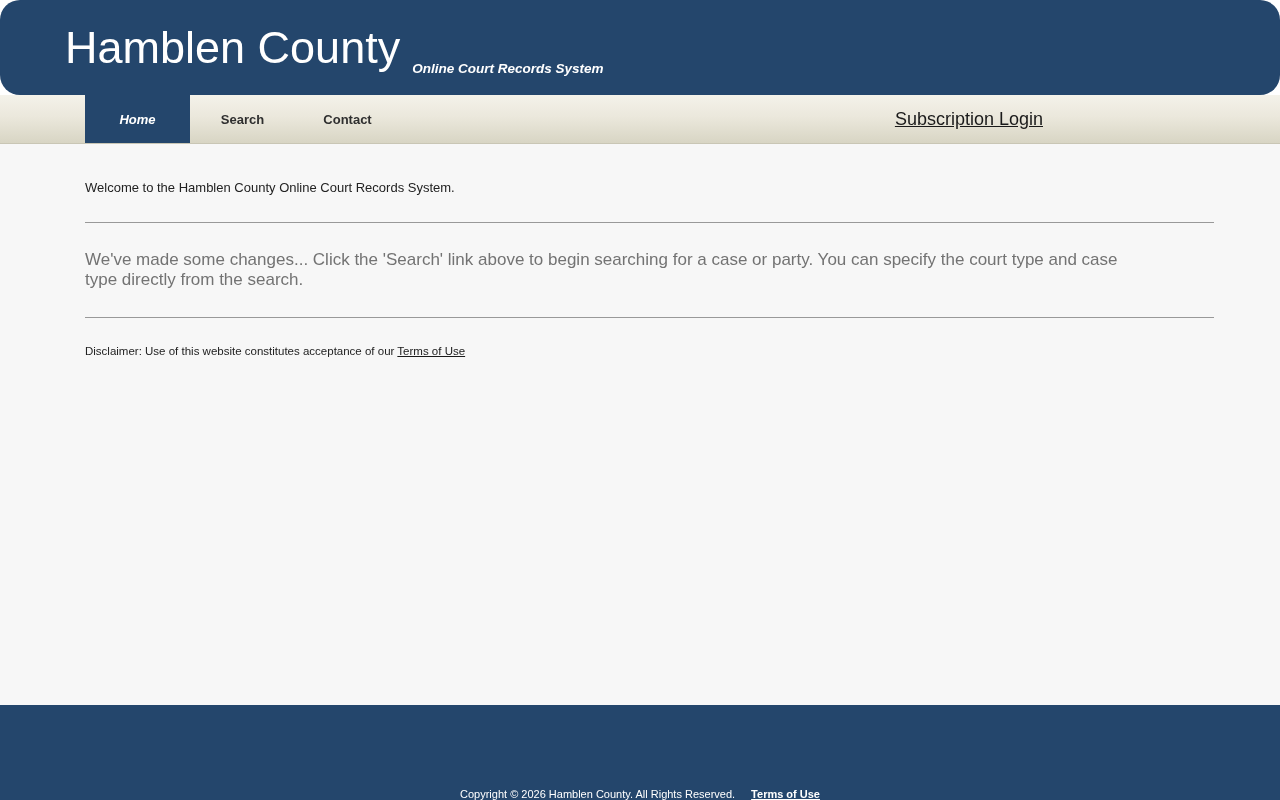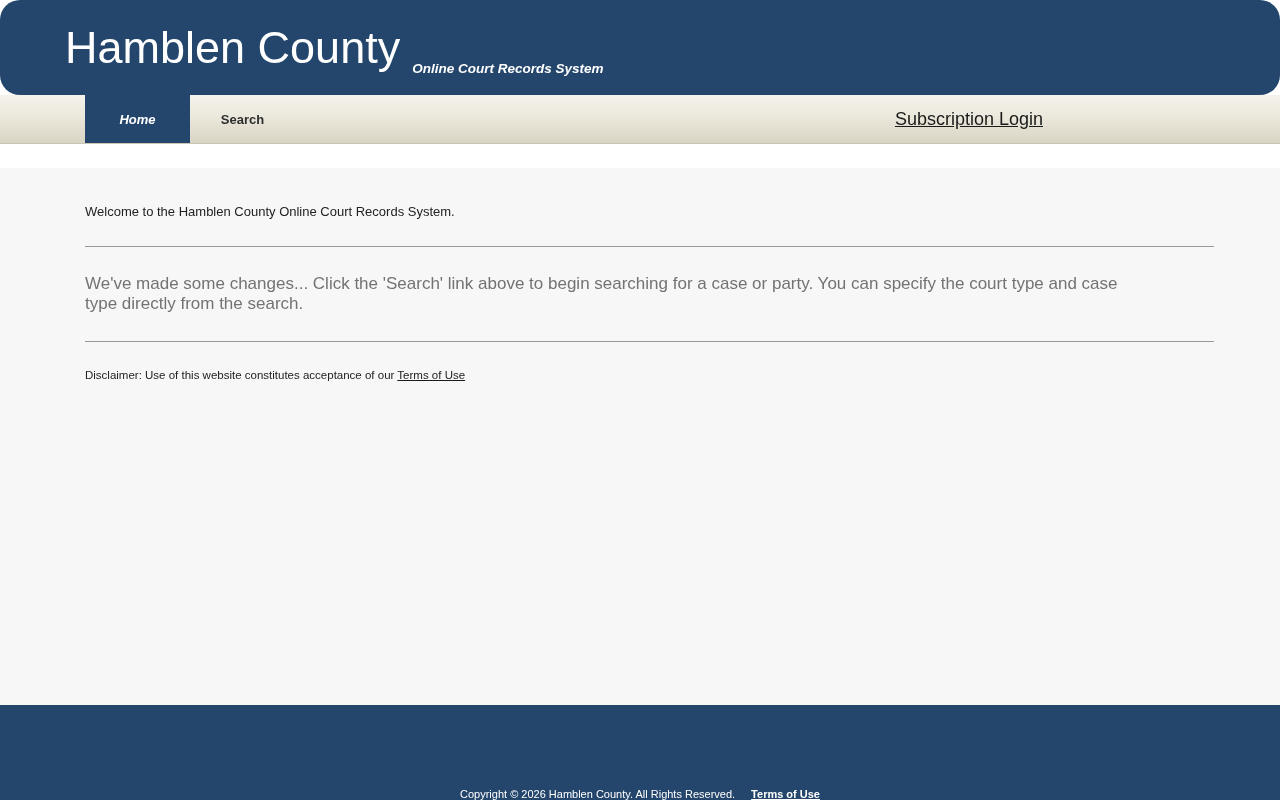--- a/index.html
+++ b/index.html
@@ -106,21 +106,20 @@
     height: 562px;
   }
   .inner {
     padding-left: 20px;
     padding-right: 65px;
   }
   .welcome-line {
     font-size: 13px;
     color: #222222;
     padding-top: 36px;
-    margin-top: 24px;
   }
   .hr {
     border: none;
     border-top: 1px solid #999999;
     margin: 27px 0 0 0;
     width: 1129px;
   }
   .changes-line {
     font-size: 17px;
     color: #737373;
@@ -172,20 +171,21 @@
   <div class="header">
     <span class="site-title">Hamblen County</span>
     <span class="site-subtitle">Online Court Records System</span>
   </div>
 
   <div class="navbar">
     <div class="nav-left-spacer"></div>
     <div class="nav-items">
       <a class="nav-item active">Home</a>
       <a class="nav-item">Search</a>
+      <a class="nav-item">Contact</a>
     </div>
     <div class="nav-right">
       <a class="nav-login">Subscription Login</a>
     </div>
   </div>
 
   <div class="content">
     <div class="inner">
       <div class="welcome-line">Welcome to the Hamblen County Online Court Records System.</div>
       <hr class="hr">

